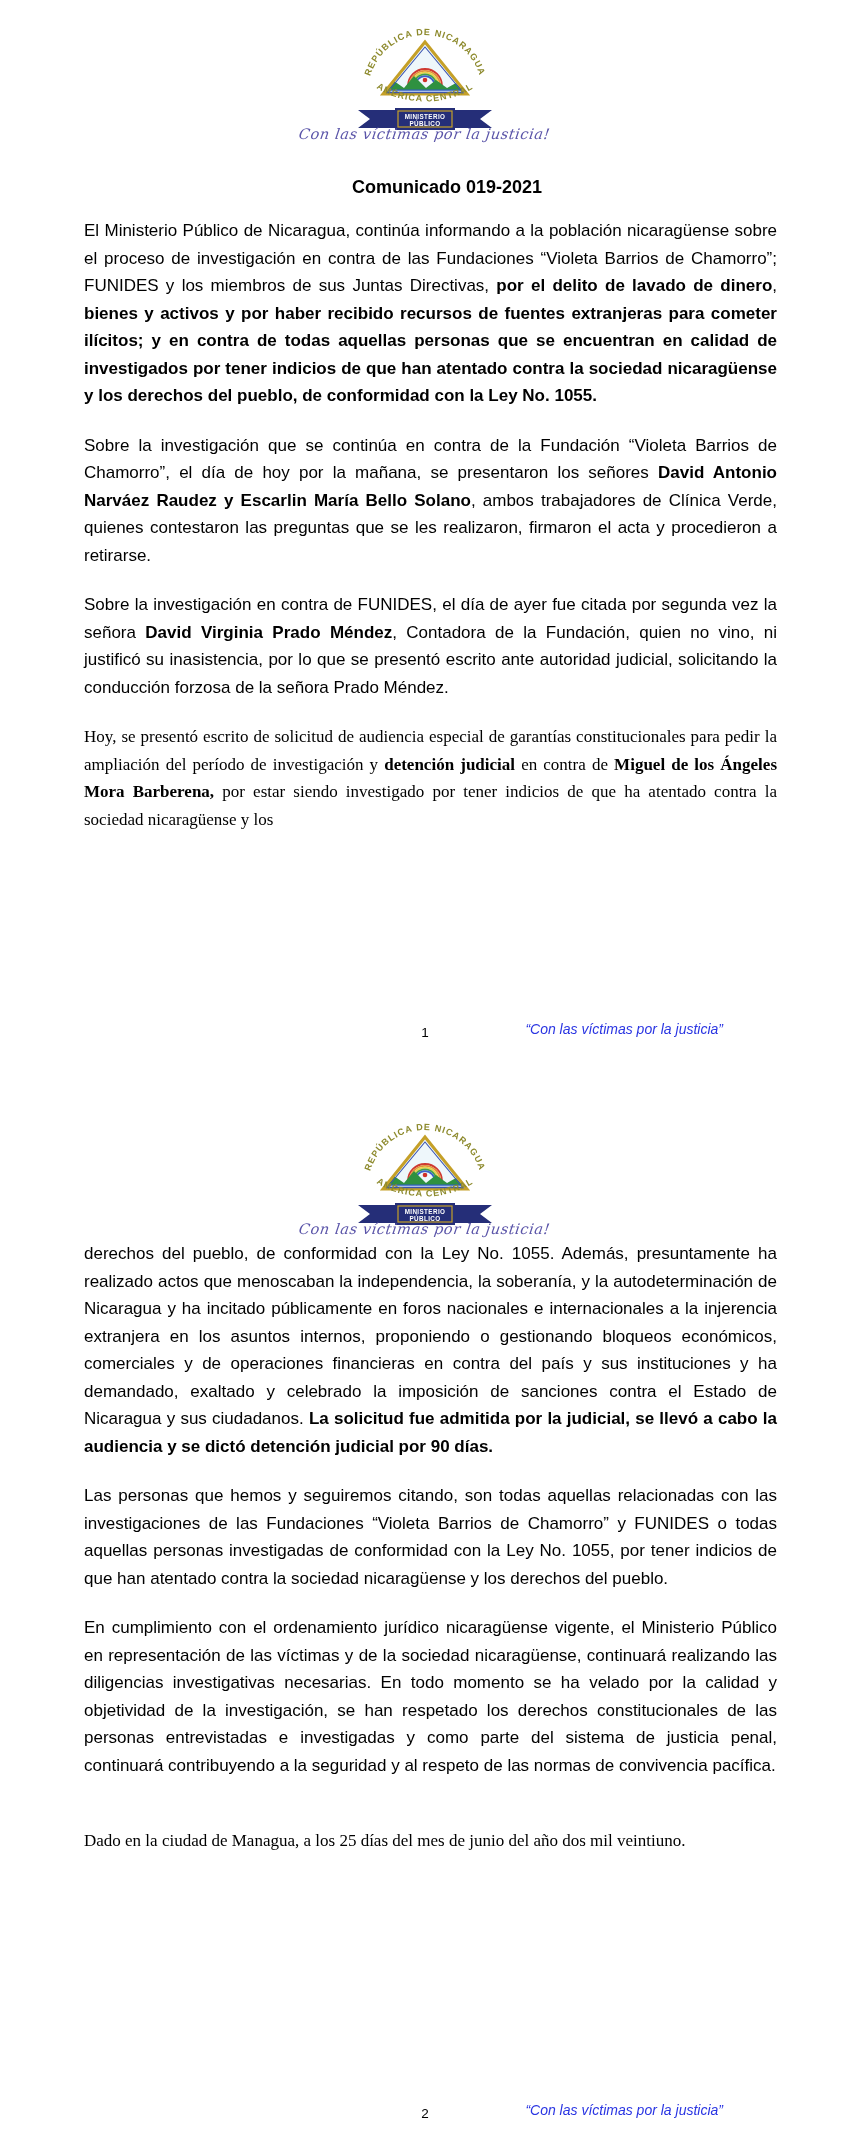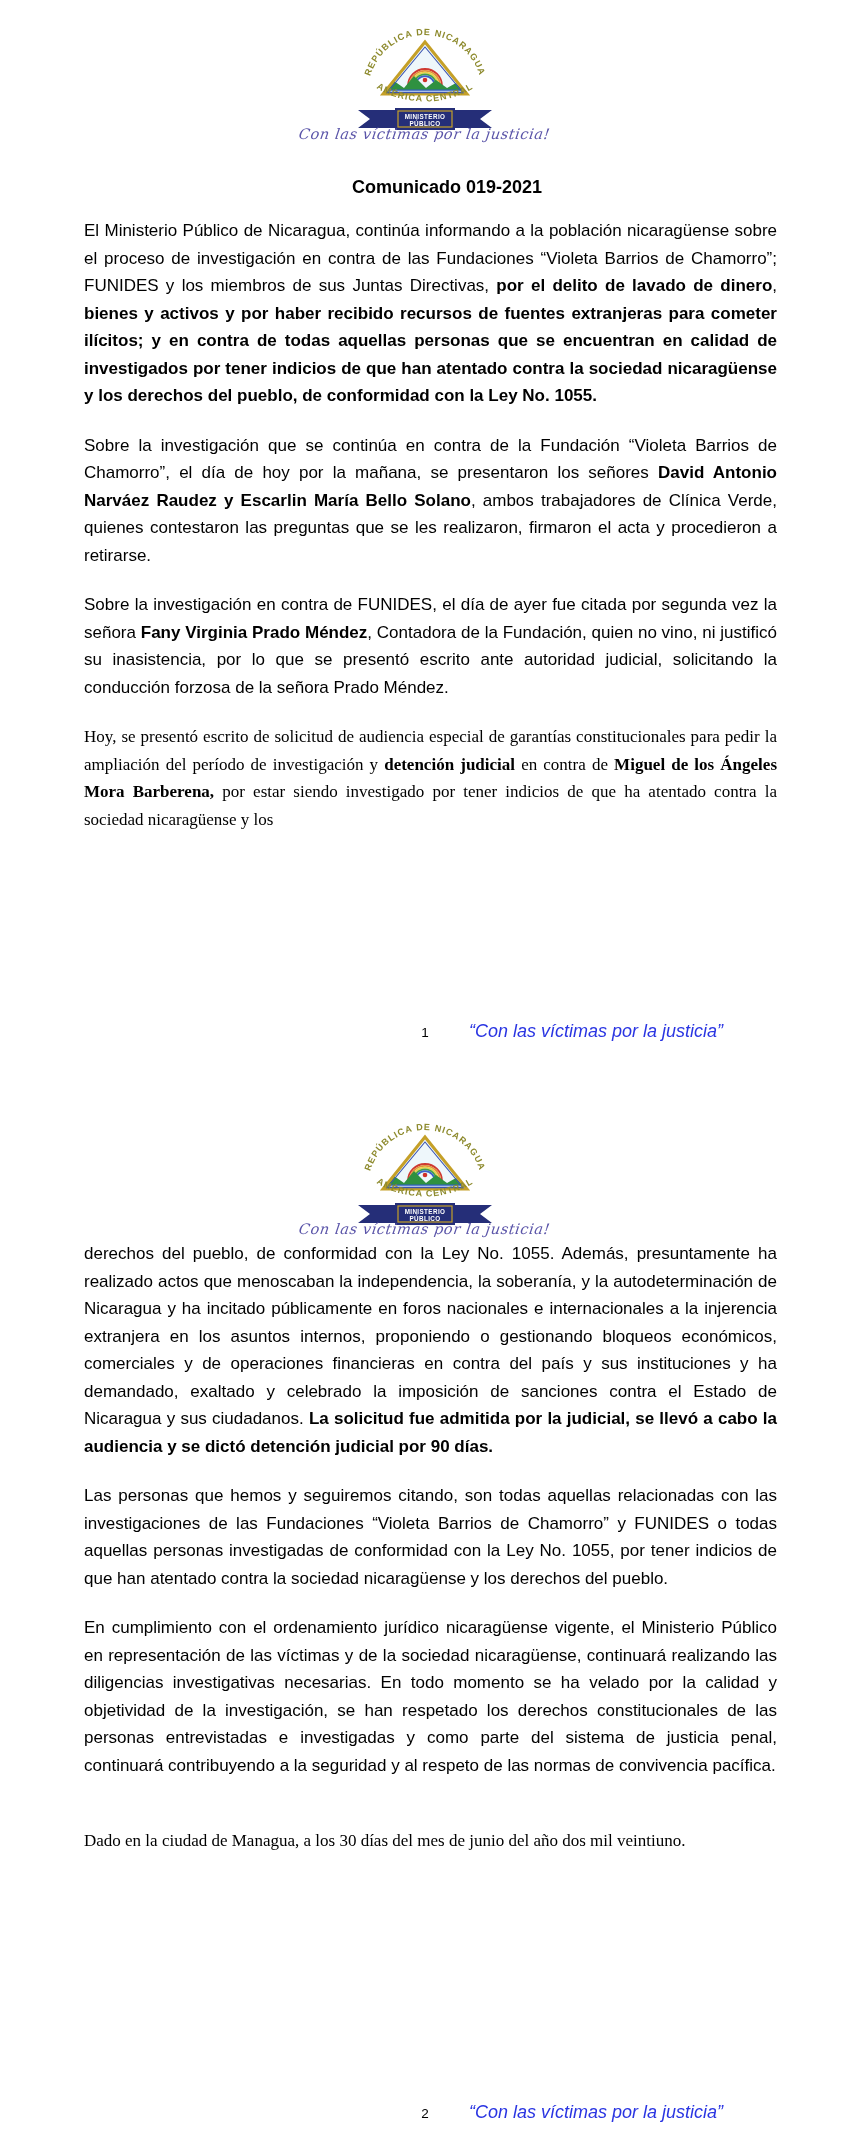--- a/index.html
+++ b/index.html
@@ -42,21 +42,21 @@
   
   .footer { position:absolute; left:0; right:0; height:24px; }
   .page[data-page="1"] .footer { bottom:30px; }
   .page[data-page="2"] .footer { bottom:24px; }
   .page-num {
     position:absolute; left:50%; transform:translateX(-50%);
     font-size:13.5px; top:4px;
   }
   .motto {
     position:absolute; right:127px; top:0;
-    font-style:italic; color:#2a35e2; font-size:18px; white-space:nowrap;
+    font-style:italic; color:#2a35e2; font-size:14px; white-space:nowrap;
   }
 </style>
 </head>
 <body>
 
 <div class="doc">
 
   <div class="page" data-page="1">
 
     <div class="header">
@@ -99,21 +99,21 @@
         </g>
       </svg>
       <div class="seal-script">Con las víctimas por la justicia!</div>
     </div>
 
     <div class="title">Comunicado 019-2021</div>
 
     <div class="body">
         <p><span>El Ministerio Público de Nicaragua, continúa informando a la población nicaragüense sobre el proceso de investigación en contra de las Fundaciones “Violeta Barrios de Chamorro”; FUNIDES y los miembros de sus Juntas Directivas, </span><span class="b">por el delito de lavado de dinero</span><span>, </span><span class="b">bienes y activos y por haber recibido recursos de fuentes extranjeras para cometer ilícitos; y en contra de todas aquellas personas que se encuentran en calidad de investigados por tener indicios de que han atentado contra la sociedad nicaragüense y los derechos del pueblo, de conformidad con la Ley No. 1055.</span></p>
         <p><span>Sobre la investigación que se continúa en contra de la Fundación “Violeta Barrios de Chamorro”, el día de hoy por la mañana, se presentaron los señores </span><span class="b">David Antonio Narváez Raudez y Escarlin María Bello Solano</span><span>, ambos trabajadores de Clínica Verde, quienes contestaron las preguntas que se les realizaron, firmaron el acta y procedieron a retirarse.</span></p>
-        <p><span>Sobre la investigación en contra de FUNIDES, el día de ayer fue citada por segunda vez la señora </span><span class="b">Fany Virginia Prado Méndez</span><span>, Contadora de la Fundación, quien no vino, ni justificó su inasistencia, por lo que se presentó escrito ante autoridad judicial, solicitando la conducción forzosa de la señora Prado Méndez.</span></p>
+        <p><span>Sobre la investigación en contra de FUNIDES, el día de ayer fue citada por segunda vez la señora </span><span class="b">David Virginia Prado Méndez</span><span>, Contadora de la Fundación, quien no vino, ni justificó su inasistencia, por lo que se presentó escrito ante autoridad judicial, solicitando la conducción forzosa de la señora Prado Méndez.</span></p>
         <p><span>Hoy, se presentó escrito de solicitud de audiencia especial de garantías constitucionales para pedir la ampliación del período de investigación y </span><span class="b">detención judicial</span><span> en contra de </span><span class="b">Miguel de los Ángeles Mora Barberena,</span><span> por estar siendo investigado por tener indicios de que ha atentado contra la sociedad nicaragüense y los</span></p>
       </div>
 
     <div class="footer">
       <span class="page-num">1</span>
       <span class="motto">“Con las víctimas por la justicia”</span>
     </div>
   </div>
 
   <div class="page" data-page="2">
@@ -157,21 +157,21 @@
           <text x="75" y="99.6" text-anchor="middle" font-size="6.3" font-weight="bold" fill="#ffffff" letter-spacing="0.4">PÚBLICO</text>
         </g>
       </svg>
       <div class="seal-script">Con las víctimas por la justicia!</div>
     </div>
 
     <div class="body">
         <p><span>derechos del pueblo, de conformidad con la Ley No. 1055. Además, presuntamente ha realizado actos que menoscaban la independencia, la soberanía, y la autodeterminación de Nicaragua y ha incitado públicamente en foros nacionales e internacionales a la injerencia extranjera en los asuntos internos, proponiendo o gestionando bloqueos económicos, comerciales y de operaciones financieras en contra del país y sus instituciones y ha demandado, exaltado y celebrado la imposición de sanciones contra el Estado de Nicaragua y sus ciudadanos. </span><span class="b">La solicitud fue admitida por la judicial, se llevó a cabo la audiencia y se dictó detención judicial por 90 días.</span></p>
         <p><span>Las personas que hemos y seguiremos citando, son todas aquellas relacionadas con las investigaciones de las Fundaciones “Violeta Barrios de Chamorro” y FUNIDES o todas aquellas personas investigadas de conformidad con la Ley No. 1055, por tener indicios de que han atentado contra la sociedad nicaragüense y los derechos del pueblo.</span></p>
         <p><span>En cumplimiento con el ordenamiento jurídico nicaragüense vigente, el Ministerio Público en representación de las víctimas y de la sociedad nicaragüense, continuará realizando las diligencias investigativas necesarias. En todo momento se ha velado por la calidad y objetividad de la investigación, se han respetado los derechos constitucionales de las personas entrevistadas e investigadas y como parte del sistema de justicia penal, continuará contribuyendo a la seguridad y al respeto de las normas de convivencia pacífica.</span></p>
-        <p><span>Dado en la ciudad de Managua, a los 30 días del mes de junio del año dos mil veintiuno.</span></p>
+        <p><span>Dado en la ciudad de Managua, a los 25 días del mes de junio del año dos mil veintiuno.</span></p>
       </div>
 
     <div class="footer">
       <span class="page-num">2</span>
       <span class="motto">“Con las víctimas por la justicia”</span>
     </div>
   </div>
 
 </div>
 

